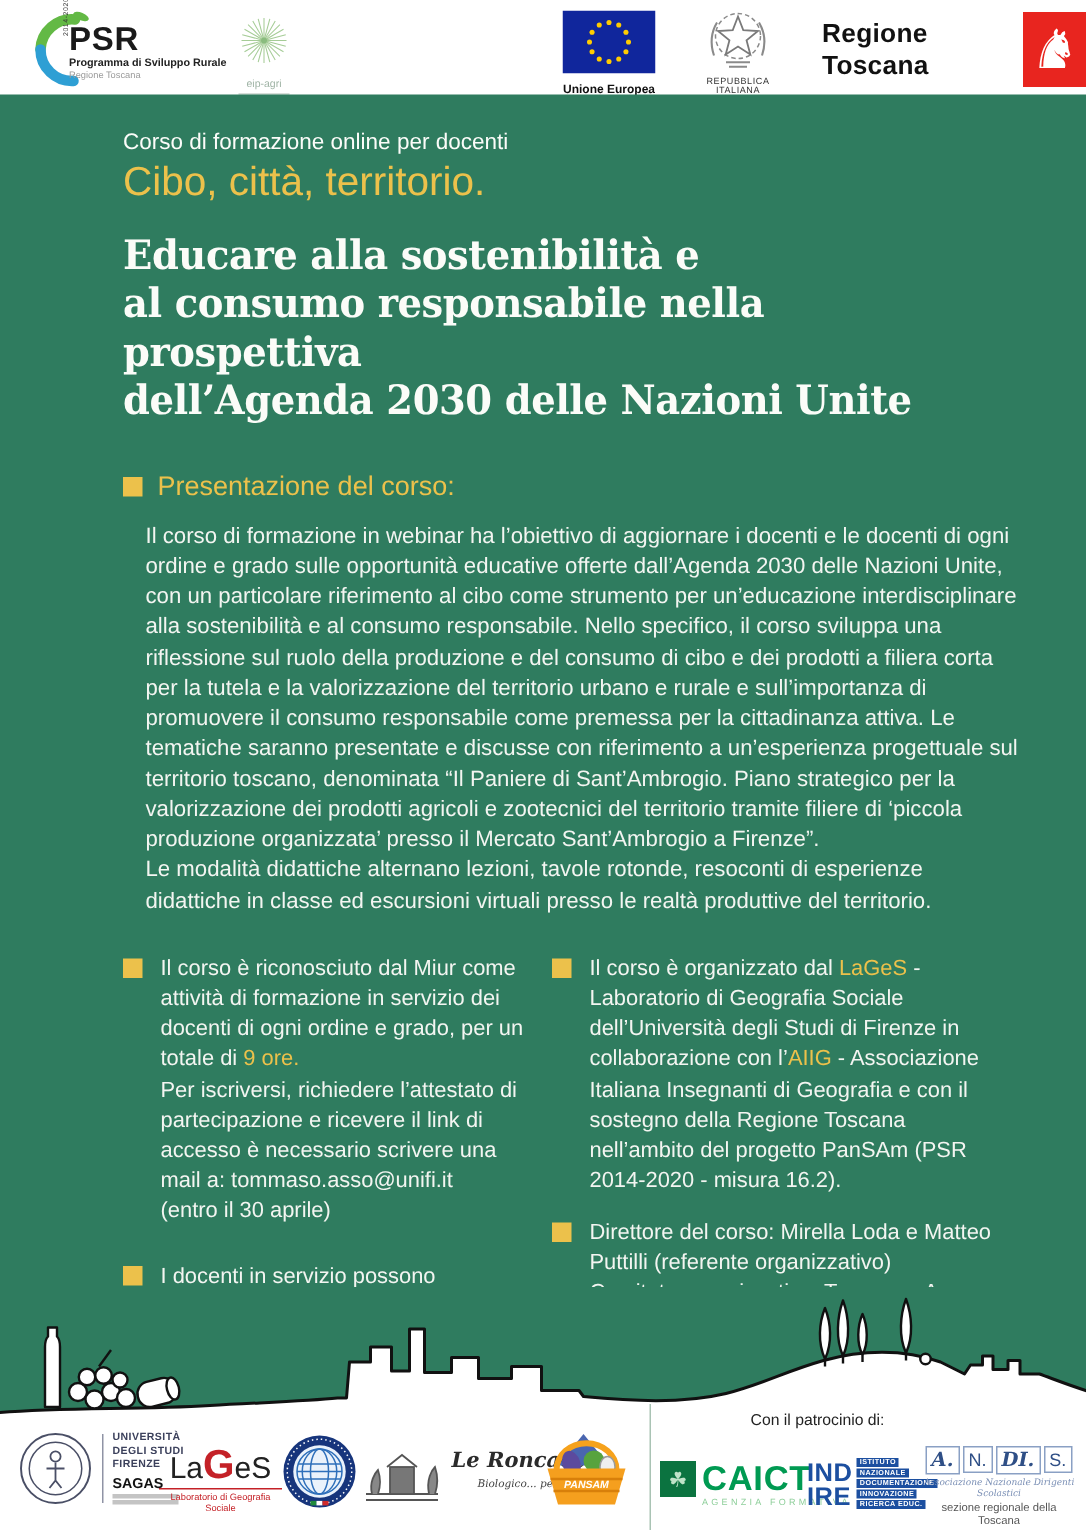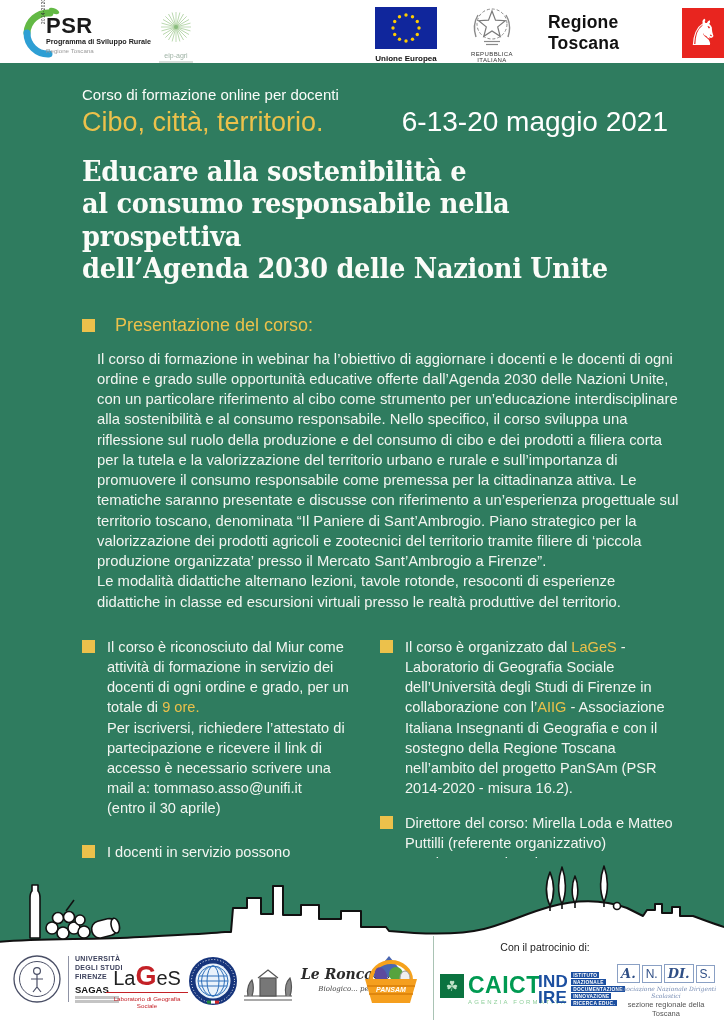--- a/index.html
+++ b/index.html
@@ -33,26 +33,26 @@
   
   .green{position:absolute;top:63px;left:0;width:724px;height:795px;background:#2f7c5f;color:#f3f5f1;}
   .content{padding:23px 56px 0 82px;}
   .eyebrow{font-size:15px;color:#fbfcf9;}
   .hero-row{display:flex;justify-content:space-between;align-items:center;margin-top:3px;}
   .course-title{font-size:27px;color:#ecc14b;}
   .dates{font-size:28px;color:#fff;}
   .main-title{margin-top:18px;font-family:"DejaVu Serif","Liberation Serif",serif;font-weight:bold;
               font-size:27px;line-height:1.2;color:#fbfcf8;white-space:pre-line;
               letter-spacing:-.3px;transform:scaleX(.95);transform-origin:left top;width:620px;}
-  .section-head{margin-top:29px;display:flex;align-items:center;gap:20px;}
+  .section-head{margin-top:29px;display:flex;align-items:center;gap:10px;}
   .sq{width:13px;height:13px;background:#ecc14b;flex:none;}
   .section-label{font-size:18px;color:#ecc14b;}
   .paragraphs{margin:13px 0 0 15px;width:585px;font-size:14.8px;line-height:1.37;}
   .paragraphs p{margin:0;}
-  .cols{display:flex;gap:21px;margin-top:25px;}
+  .cols{display:flex;gap:9px;margin-top:25px;}
   .col-left{width:300px;}
   .col-right{width:306px;}
   .bullet{display:flex;gap:12px;margin-bottom:15px;}
   .bullet .sq{margin-top:3px;}
   .bullet-text{font-size:14.6px;line-height:1.38;white-space:pre-line;}
   .col-left .bullet-text{width:252px;}
   .col-right .bullet-text{width:278px;}
   .bullet-gap{margin-top:24px;}
   .hl{color:#ecc14b;}
 
@@ -204,21 +204,20 @@
         </span>
     </div>
   </div>
 
   <div class="green">
     <div class="content">
       <div class="eyebrow">Corso di formazione online per docenti</div>
 
       <div class="hero-row">
         <div class="course-title">Cibo, città, territorio.</div>
-        <div class="dates">6-13-20 maggio 2021</div>
       </div>
 
       <div class="main-title">Educare alla sostenibilità e
 al consumo responsabile nella prospettiva
 dell’Agenda 2030 delle Nazioni Unite</div>
 
       <div class="section-head">
         <span class="sq"></span>
         <span class="section-label">Presentazione del corso:</span>
       </div>

